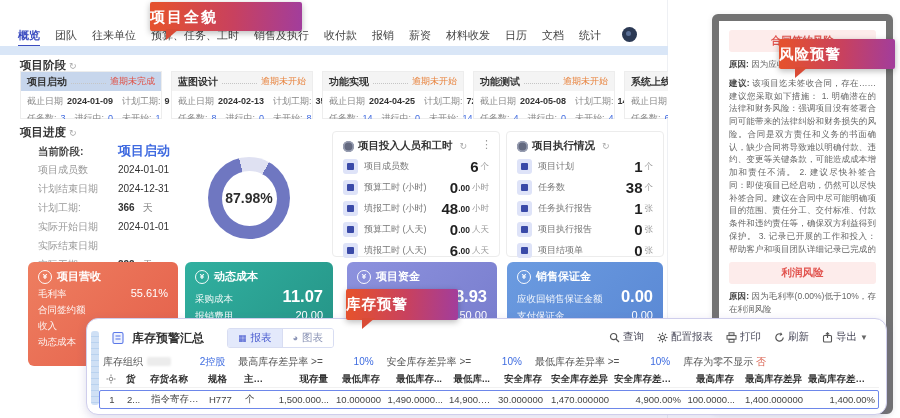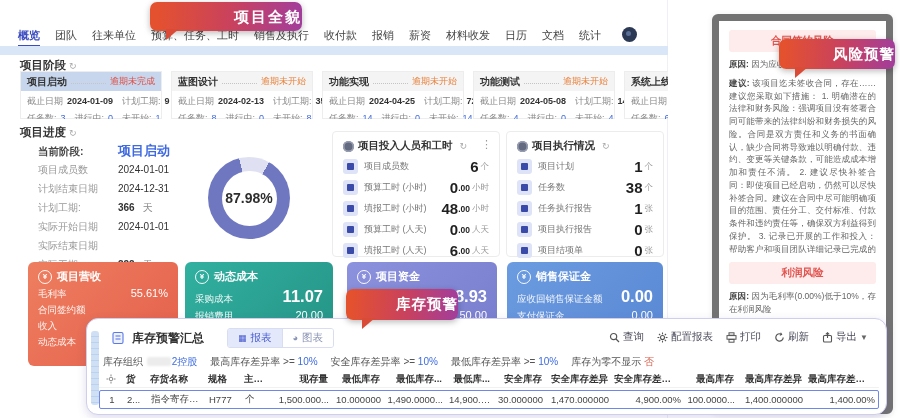--- a/index.html
+++ b/index.html
@@ -88,36 +88,36 @@
     background:repeating-linear-gradient(180deg,#cfe0f5 0 5px,#b9d2ef 5px 6px); }
   .ov-title-row { position:absolute; left:24px; top:9px; display:flex; align-items:center; gap:7px; }
   .ov-title { font-size:12px; font-weight:bold; color:#333; }
   .ov-tabs { display:flex; margin-left:16px; border:1px solid #d8ddf2; border-radius:3px; overflow:hidden; }
   .ov-tab { font-size:10.5px; padding:2px 10px; display:flex; gap:4px; align-items:center; color:#8a93b5; background:#fff; cursor:pointer; white-space:nowrap; }
   .ov-tab.active { background:#e3e9fb; color:#4a5cd0; border-right:1px solid #d8ddf2; }
   .ov-toolbar { position:absolute; right:18px; top:11px; display:flex; gap:13px; font-size:10.5px; color:#4c4c5c; align-items:center; white-space:nowrap; }
   .tool { display:flex; align-items:center; gap:3px; cursor:pointer; }
   .caret { font-size:8px; color:#666; }
   .ov-filters { position:absolute; left:16px; top:36px; display:flex; gap:13px; font-size:10px; color:#555; white-space:nowrap; align-items:center; }
-  .f-blue { color:#3d6be0; }
+  .f-blue { color:#3d6be0;margin-left:28px; }
   .f-red { color:#d9604e; }
   .redact { display:inline-block; width:24px; height:9px; background:#ececec; border-radius:2px; margin:0 1px; filter:blur(.8px); vertical-align:-1px; }
   .ov-table { position:absolute; left:12px; top:52px; width:780px; }
   .ov-thead, .ov-trow { display:flex; align-items:center; font-size:9.5px; }
   .ov-thead { font-weight:bold; color:#333; height:17px; border-bottom:1px solid #f1f1f1; }
   .ov-trow { height:19px; color:#444; border:1px solid #6d87ea; border-radius:2px; margin-top:2px; background:#fff; cursor:pointer; }
   .c { padding:0 3px; overflow:hidden; white-space:nowrap; text-overflow:ellipsis; flex:none; }
   .c0{width:24px;text-align:center} .c1{width:24px} .c2{width:58px} .c3{width:36px} .c4{width:32px}
   .c5{width:58px;text-align:right} .c6{width:52px;text-align:right} .c7{width:62px;text-align:right}
   .c8{width:48px;text-align:right} .c9{width:52px;text-align:right} .c10{width:66px;text-align:right}
   .c11{width:72px;text-align:right} .c12{width:54px;text-align:right} .c13{width:68px;text-align:right}
   .c14{width:72px;text-align:right}
   
-  .badge { position:absolute; color:#fff; font-weight:bold; text-align:right;
-    border-radius:7px; background:linear-gradient(92deg,#e4512f 5%,#c8415f 55%,#a23d9c 100%);
+  .badge { position:absolute; color:#fff; font-weight:bold; text-align:left;
+    border-radius:2px; background:linear-gradient(92deg,#e4512f 5%,#c8415f 55%,#a23d9c 100%);
     box-shadow:0 2px 6px rgba(0,0,0,.28); z-index:40; }
   .badge::after { content:''; position:absolute; left:16px; bottom:-9px; width:0; height:0;
     border-top:11px solid #d94b36; border-right:13px solid transparent; }
   #badge-overview  { left:150px; top:2px;   width:152px; height:29px; line-height:29px; font-size:15px;   letter-spacing:2px; }
   #badge-risk      { left:779px; top:39px;  width:116px; height:30px; line-height:30px; font-size:14.5px; letter-spacing:1px; }
   #badge-inventory { left:346px; top:289px; width:112px; height:31px; line-height:31px; font-size:14.5px; letter-spacing:1px; }
   svg { display:block; }
 </style>
 </head>
 <body>

